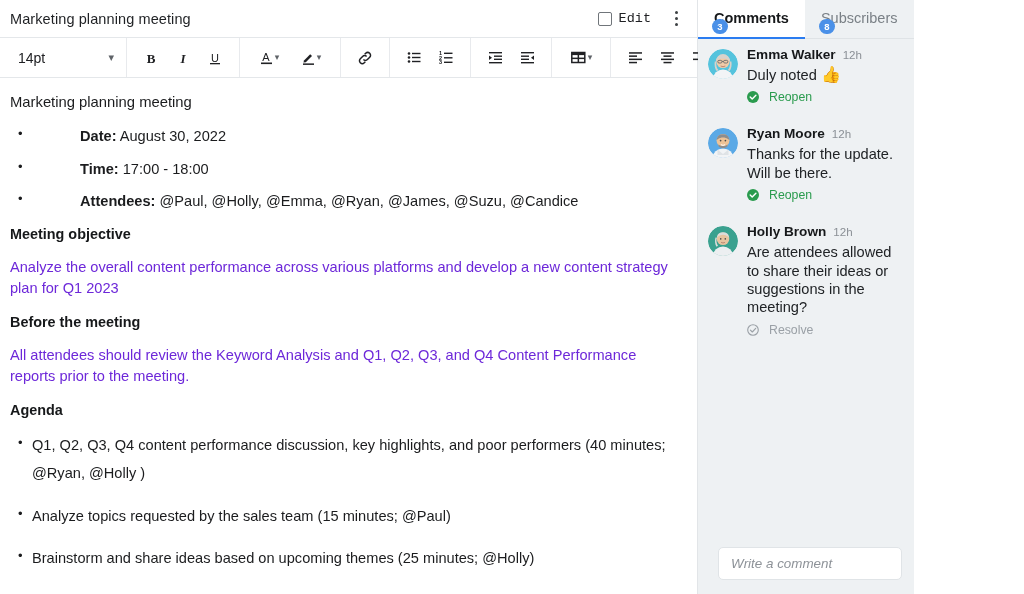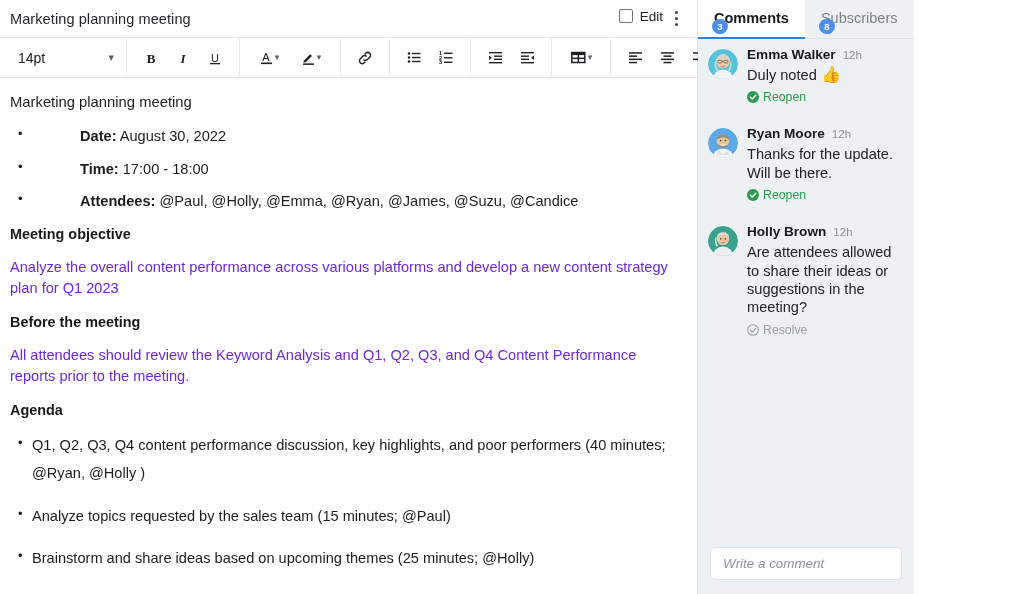--- a/index.html
+++ b/index.html
@@ -23,21 +23,21 @@
   .doc-header {
     height: 38px; flex: 0 0 38px;
     display: flex; align-items: center;
     padding: 0 12px 0 10px;
     border-bottom: 1px solid #e4e7ea;
   }
   .doc-title {
     font-size: 14.5px; color: #1f2124; letter-spacing: .1px;
     flex: 1 1 auto; white-space: nowrap; overflow: hidden;
   }
-  .hdr-right { display: flex; align-items: flex-start; gap: 4px; }
+  .hdr-right { display: flex; align-items: center; gap: 16px; font-family: Liberation Mono, monospace; }
   .chk-wrap { display: flex; align-items: center; gap: 7px; cursor: pointer; }
   .chk-box {
     width: 14px; height: 14px; border: 1.6px solid #70757a;
     border-radius: 2px; background: #fff; display: inline-block;
   }
   .chk-label { font-size: 13.5px; color: #202124; }
   .kebab { width: 18px; height: 20px; display: flex; flex-direction: column;
            align-items: center; justify-content: center; gap: 3px; cursor: pointer; }
   .kebab i { width: 3px; height: 3px; border-radius: 50%; background: #3c4043; display: block; }
 
@@ -136,27 +136,27 @@
   .c-top { display: flex; align-items: center; gap: 7px; }
   .c-name { font-size: 13.6px; font-weight: bold; color: #16181a; }
   .c-time { font-size: 11.6px; color: #8b9096; }
   .c-text {
     font-size: 14.6px; color: #202326; line-height: 1.26;
     margin-top: 4px; display: flex; align-items: center; gap: 5px;
     flex-wrap: wrap;
   }
   .c-text .emoji { font-size: 16px; line-height: 1; }
   .c-action {
-    display: inline-flex; align-items: center; gap: 4px;
+    display: inline-flex; align-items: center; gap: 10px;
     font-size: 12.3px; margin-top: 6px; cursor: pointer;
   }
   .c-action.reopen { color: #2a9b4e; }
   .c-action.resolve { color: #9aa0a6; }
 
-  .composer { padding: 0 12px 14px 12px; }
+  .composer { padding: 0 12px 14px 20px; }
   .comment-input {
     width: 100%; height: 33px; background: #fff;
     border: 1px solid #e0e4e7; border-radius: 5px;
     padding: 0 12px; font-size: 13.4px; font-style: italic;
     color: #8d9298; font-family: "Liberation Sans", sans-serif;
     outline: none;
   }
   .comment-input::placeholder { color: #8d9298; font-style: italic; }
 </style>
 </head>

